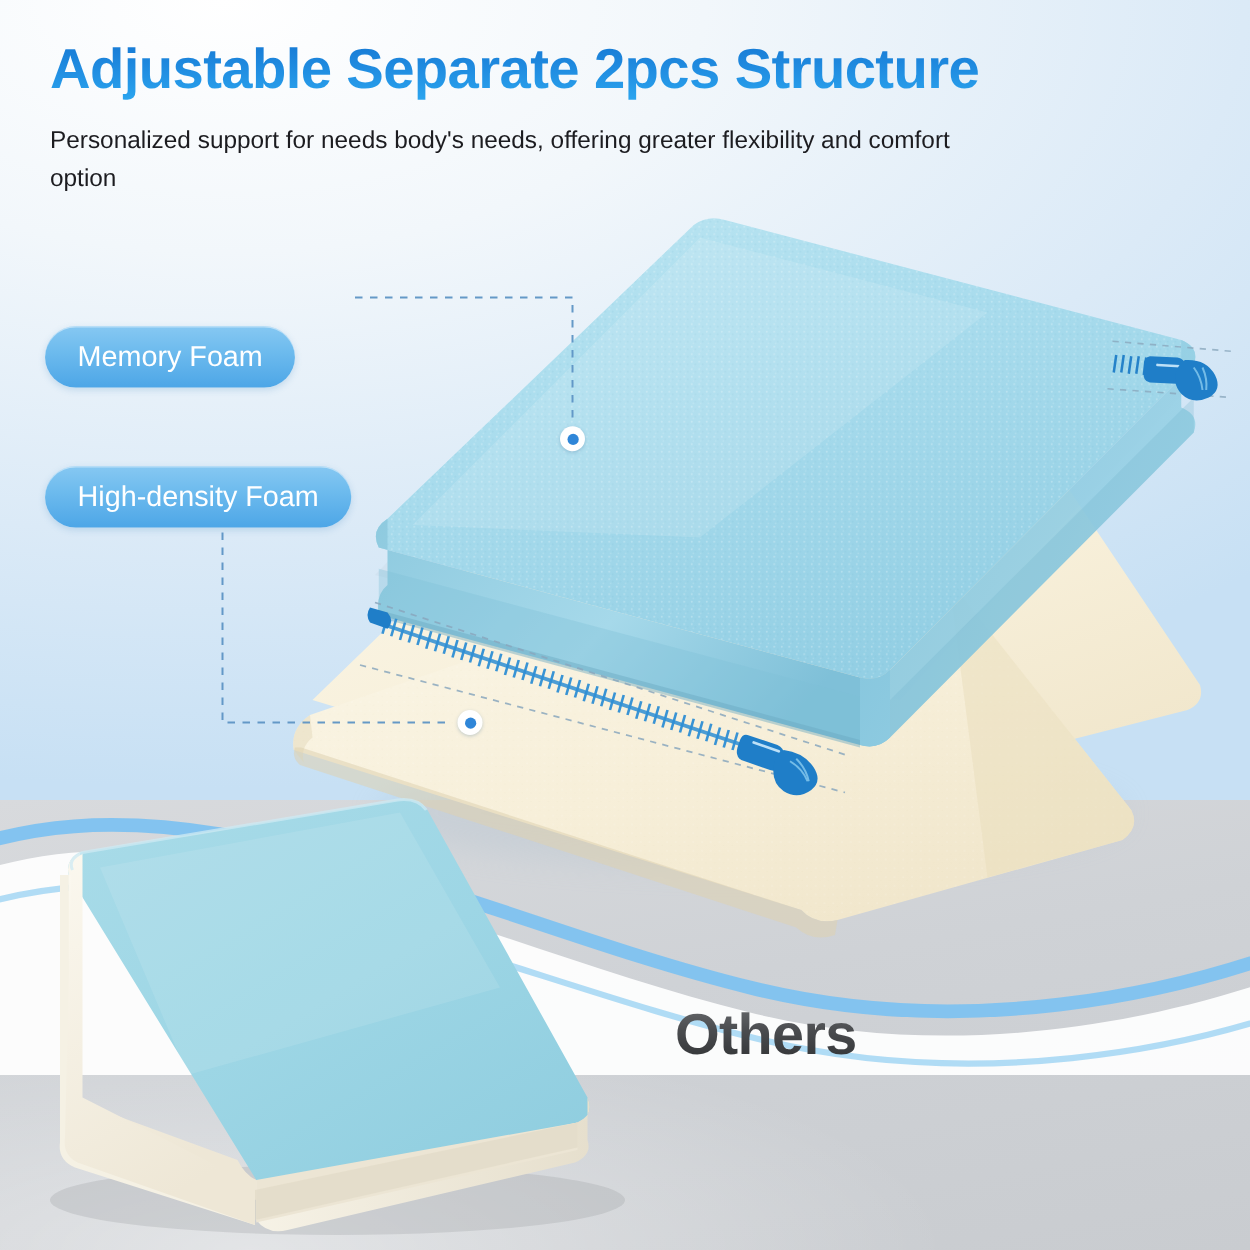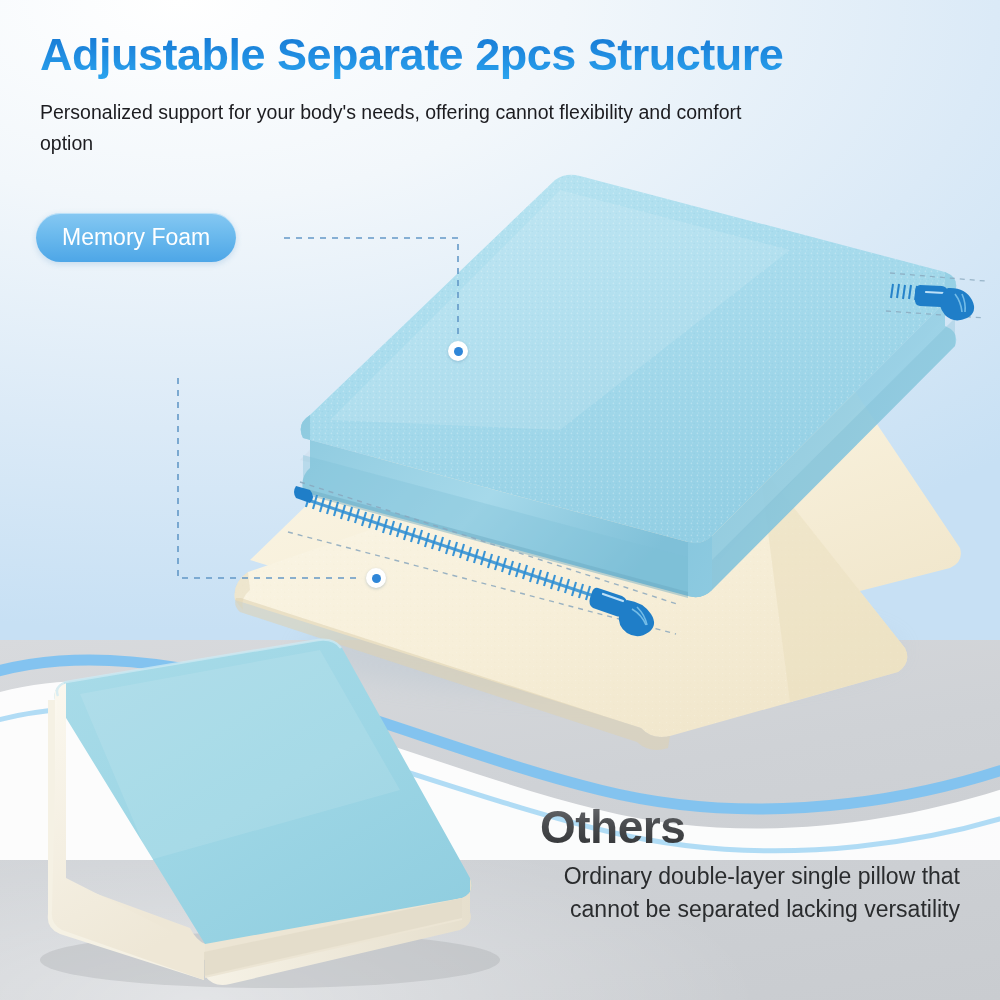--- a/index.html
+++ b/index.html
@@ -56,20 +56,21 @@
   
   .badge {
     position:absolute;
     display:flex; align-items:center; justify-content:center;
     height:49px; padding:0 26px;
     border-radius:26px;
     background:linear-gradient(180deg,#86c8f2 0%, #6fbcee 38%, #4da6e7 100%);
     color:#ffffff; font-size:23px; font-weight:400;
     box-shadow:0 2px 6px rgba(60,130,190,.22), inset 0 1px 0 rgba(255,255,255,.45);
     white-space:nowrap;
+    margin-top:48px;
   }
   #badge-memory { left:36px; top:213px; }
   #badge-density { left:36px; top:325px; }
 
   
   .leader { position:absolute; left:0; top:0; width:1000px; height:1000px; pointer-events:none; }
 
   .dot {
     position:absolute; width:20px; height:20px; border-radius:50%;
     background:#ffffff;
@@ -348,20 +349,20 @@
 
     <path d="M284,238 L458,238 L458,338" fill="none" stroke="#5d93c4" stroke-width="1.6" stroke-dasharray="6 6" opacity="0.95"></path>
 
     <path d="M178,378 L178,578 L362,578" fill="none" stroke="#5d93c4" stroke-width="1.6" stroke-dasharray="6 6" opacity="0.95"></path>
   </svg>
 
   <div class="dot" id="dot-memory"></div>
   <div class="dot" id="dot-density"></div>
 
   <div class="headline">Adjustable Separate 2pcs Structure</div>
-  <div class="subhead">Personalized support for your body's needs, offering cannot flexibility and comfort option</div>
+  <div class="subhead">Personalized support for needs body's needs, offering greater flexibility and comfort option</div>
 
   <div class="badge" id="badge-memory">Memory Foam</div>
+  <div class="badge" id="badge-density">High-density Foam</div>
 
   <div class="txt-others">Others</div>
-  <div class="txt-others-desc">Ordinary double-layer single pillow that cannot be separated lacking versatility</div>
 
 </div>
 
 </body></html>

